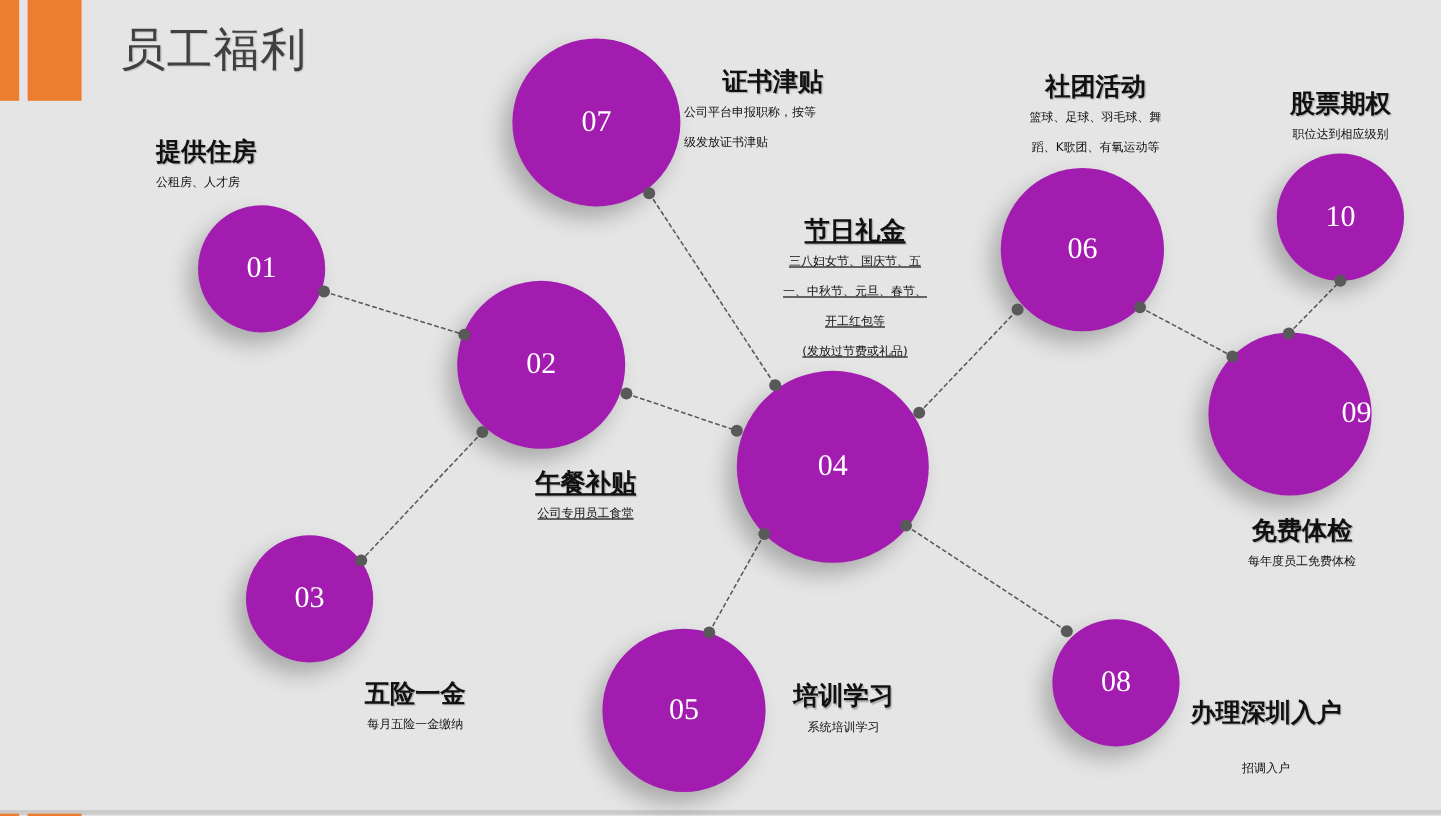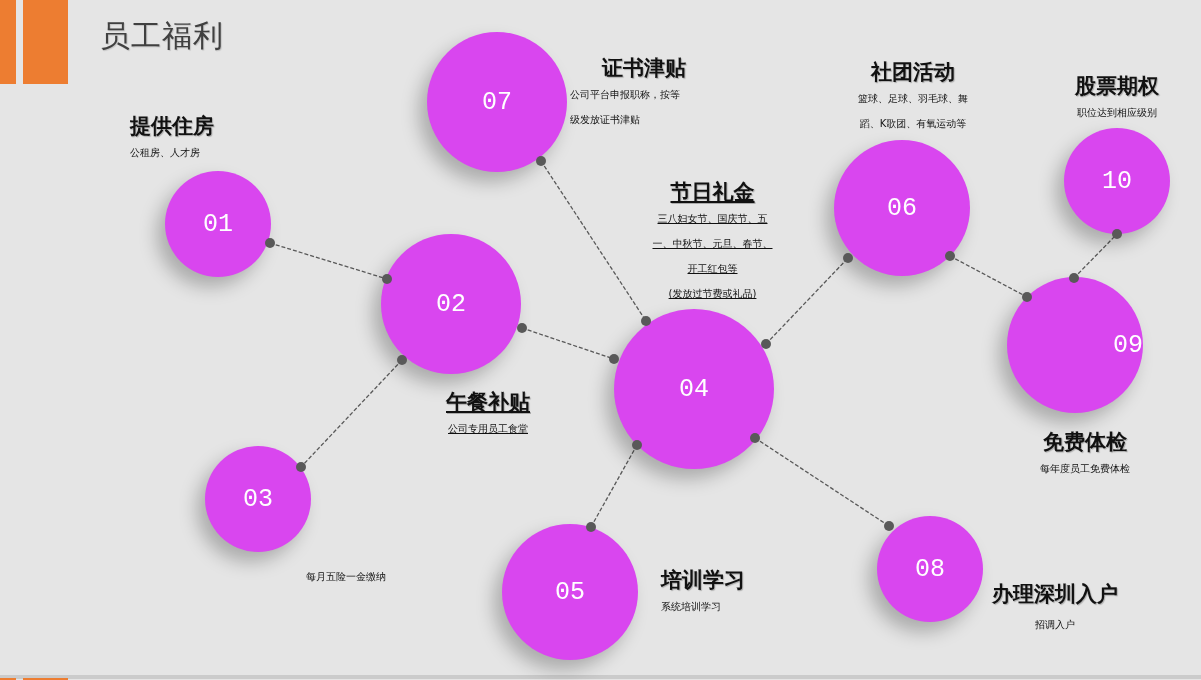--- a/index.html
+++ b/index.html
@@ -1,26 +1,26 @@
 <!DOCTYPE html>
 <html><head>
 <meta charset="utf-8">
 <style>
   html, body { margin:0; padding:0; }
   body { width:1201px; height:680px; background:#e5e5e5; position:relative; overflow:hidden;
          font-family:"DejaVu Sans","Liberation Sans",sans-serif; }
   .bar { position:absolute; background:#ed7d31; }
   .bottom-line { position:absolute; left:0; top:675px; width:1201px; height:4px; background:#cbcbcb; }
   .bottom-accent { position:absolute; top:678px; height:2px; background:#ed7d31; }
-  .page-title { position:absolute; left:100px; top:16px; font-size:30px; color:#404040; letter-spacing:1px;
+  .page-title { position:absolute; left:100px; top:16px; font-size:38px; color:#404040; letter-spacing:1px;
                 text-shadow:1px 1px 1px rgba(0,0,0,0.15);font-family:Liberation Mono, monospace; }
   svg.links { position:absolute; left:0; top:0; }
-  .circle { position:absolute; border-radius:50%; background:#d946ef; color:#fff;
+  .circle { position:absolute; border-radius:50%; background:#a21caf; color:#fff;
             display:flex; align-items:center; justify-content:center;
-            box-shadow:-8px 10px 18px rgba(0,0,0,0.25); font-family:Liberation Mono, monospace; }
+            box-shadow:-8px 10px 18px rgba(0,0,0,0.25); font-family:Liberation Serif, serif; }
   .circle span { font-size:25px; }
   .item { position:absolute; color:#111; }
   .item .t { font-weight:bold; font-size:21px; text-shadow:1px 1px 1px rgba(0,0,0,0.25); display:block; white-space:nowrap; }
   .item .d { font-size:10px; display:block; line-height:25px; white-space:nowrap; }
   .c { text-align:center; }
 </style>
 </head>
 <body>
 
 <div class="bar" style="left:0;top:0;width:16px;height:84px;"></div>
@@ -103,51 +103,52 @@
   <span class="t">提供住房</span>
   <span class="d">公租房、人才房</span>
 </div>
 
 <div class="item c" style="left:408px;top:388px;width:160px;text-decoration:underline;">
   <span class="t">午餐补贴</span>
   <span class="d">公司专用员工食堂</span>
 </div>
 
 <div class="item c" style="left:266px;top:564px;width:160px;">
+  <span class="t">五险一金</span>
   <span class="d">每月五险一金缴纳</span>
 </div>
 
 <div class="item c" style="left:600px;top:178px;width:225px;text-decoration:underline;">
   <span class="t">节日礼金</span>
   <span class="d">三八妇女节、国庆节、五</span>
   <span class="d">一、中秋节、元旦、春节、</span>
   <span class="d">开工红包等</span>
   <span class="d">(发放过节费或礼品)</span>
 </div>
 
-<div class="item" style="left:661px;top:566px;">
+<div class="item" style="left:661px;top:566px;text-align:center;">
   <span class="t">培训学习</span>
   <span class="d">系统培训学习</span>
 </div>
 
 <div class="item c" style="left:808px;top:58px;width:210px;">
   <span class="t">社团活动</span>
   <span class="d">篮球、足球、羽毛球、舞</span>
   <span class="d">蹈、K歌团、有氧运动等</span>
 </div>
 
 <div class="item" style="left:570px;top:54px;">
   <span class="t c" style="padding-left:32px;text-align:left;">证书津贴</span>
   <span class="d">公司平台申报职称，按等</span>
   <span class="d">级发放证书津贴</span>
 </div>
 
 <div class="item c" style="left:980px;top:580px;width:150px;">
   <span class="t">办理深圳入户</span>
-  <span class="d" style="margin-top:4px;">招调入户</span>
+  <span class="d" style="margin-top:20px;">招调入户</span>
 </div>
 
 <div class="item c" style="left:1005px;top:428px;width:160px;">
   <span class="t">免费体检</span>
   <span class="d">每年度员工免费体检</span>
 </div>
 
 <div class="item c" style="left:1042px;top:72px;width:150px;">
   <span class="t">股票期权</span>
   <span class="d">职位达到相应级别</span>

